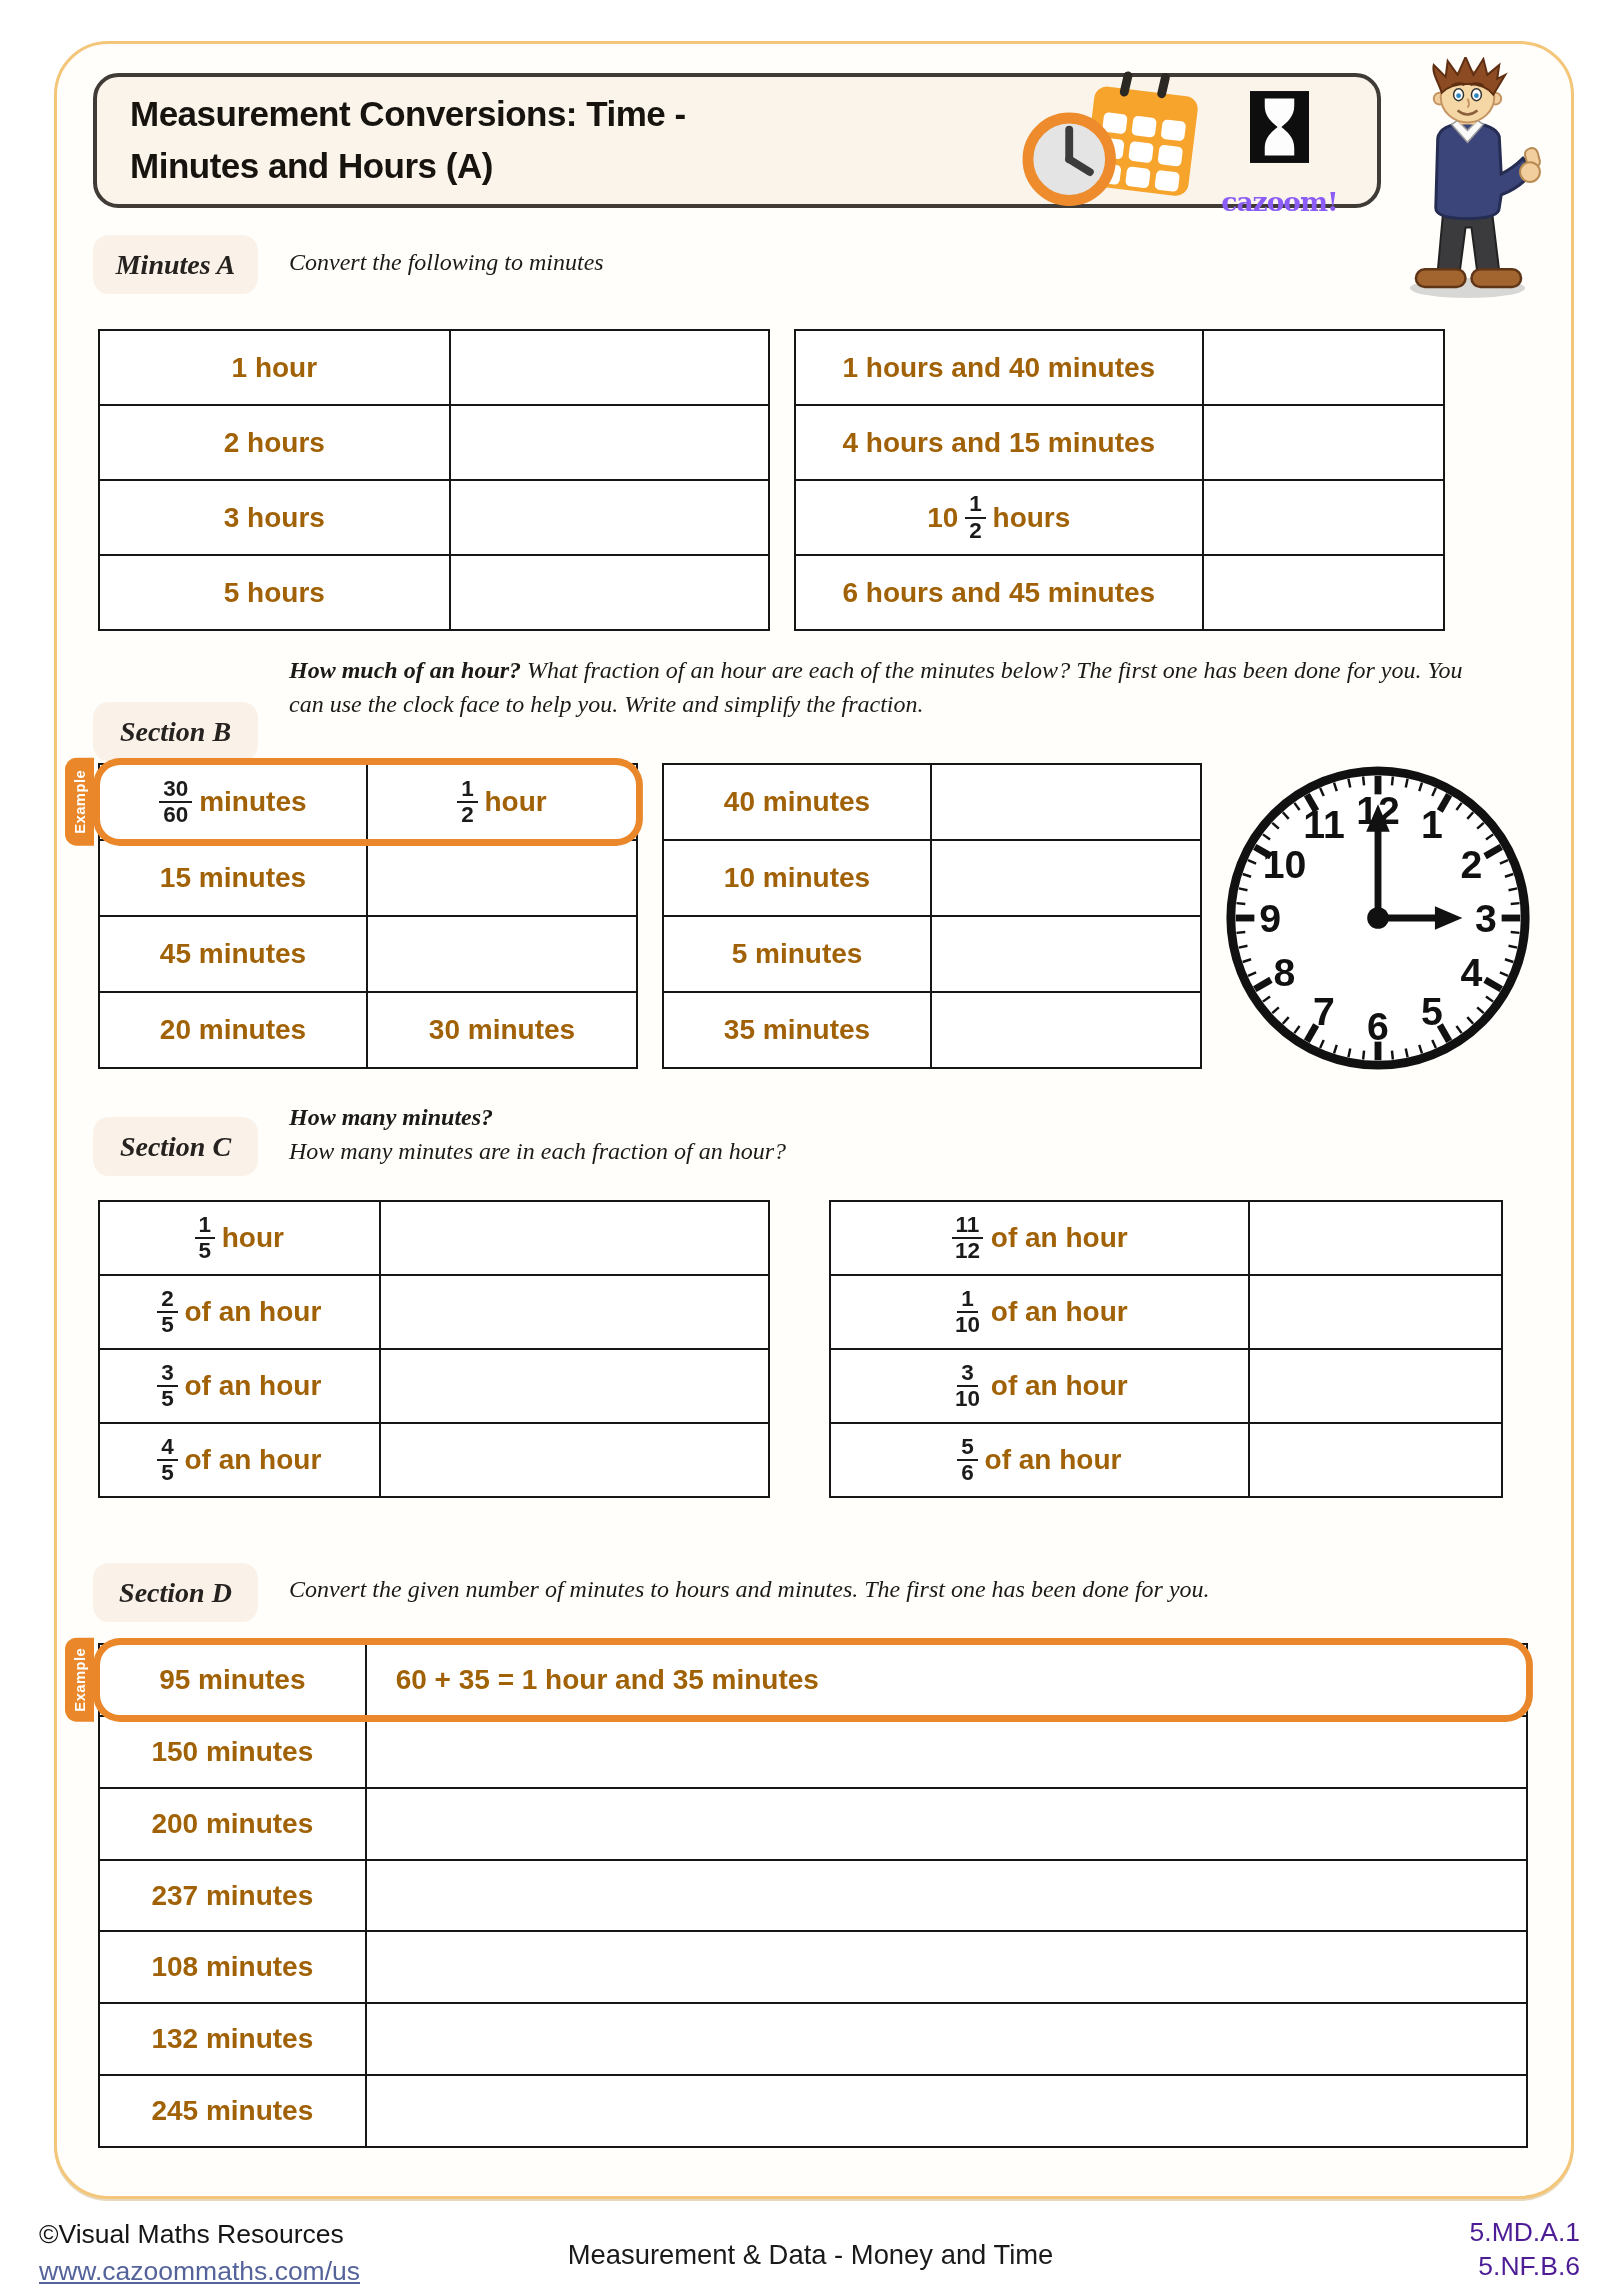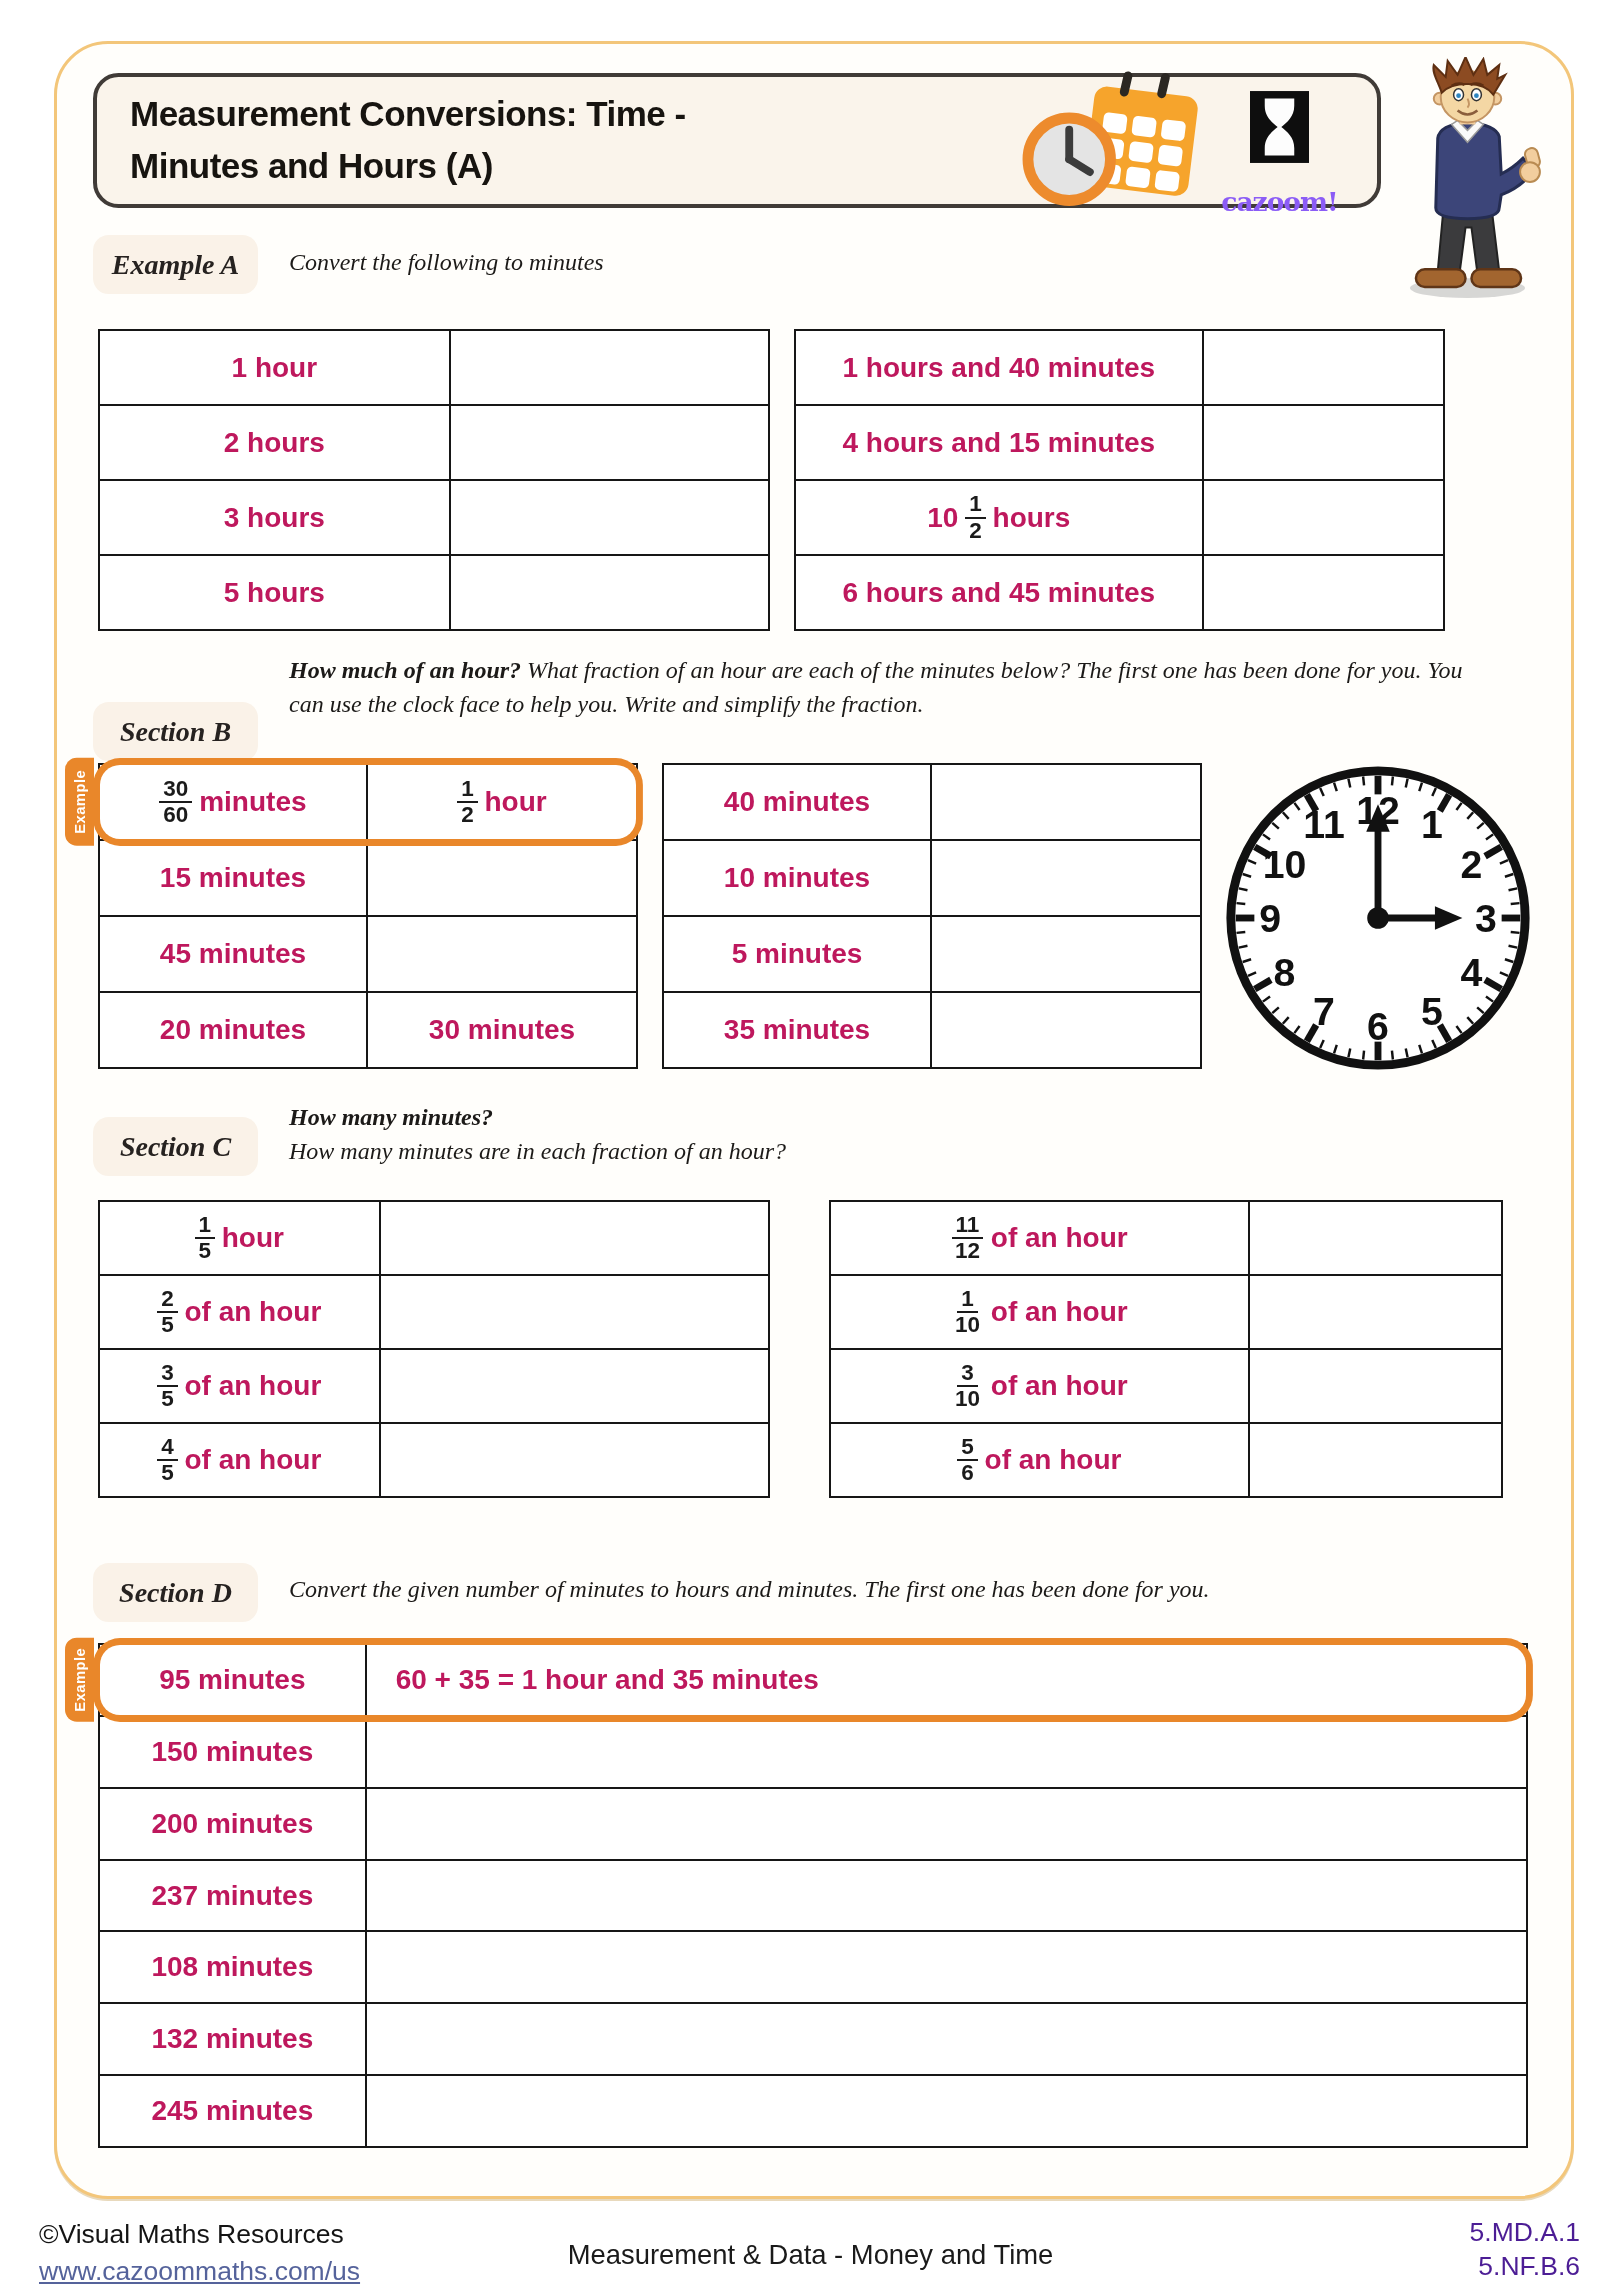--- a/index.html
+++ b/index.html
@@ -25,21 +25,21 @@
   .instr{position:absolute;font-family:"Liberation Serif",serif;font-style:italic;font-size:24px;
        color:#1C1A18;line-height:1.42;}
   .instr .b{font-weight:700;}
   
   .wtable{position:absolute;display:flex;flex-direction:column;border:2.9px solid #161616;background:#fff;}
   .trow{display:flex;flex:1;border-top:2.9px solid #161616;position:relative;background:#fff;}
   .trow:first-child{border-top:none;}
   .cell{display:flex;align-items:center;justify-content:center;gap:6.9px;padding:0 11.8px;box-sizing:border-box;}
   .qcell{border-right:2.9px solid #161616;flex:0 0 auto;}
   .acell{flex:1;}
-  .ct{font-size:28px;font-weight:700;color:#be185d;white-space:nowrap;}
+  .ct{font-size:28px;font-weight:700;color:#a16207;white-space:nowrap;}
   .frac{display:inline-flex;flex-direction:column;align-items:center;font-weight:700;font-size:22.5px;
        line-height:1.08;color:#1B1B1B;}
   .fn{border-bottom:2.9px solid #1B1B1B;padding:0 3.9px;}
   .fd{padding:0 3.9px;}
   .qw-a1 .qcell{width:52.5%;} .qw-a2 .qcell{width:63%;}
   .qw-b  .qcell{width:50%;}
   .qw-c1 .qcell{width:42%;}  .qw-c2 .qcell{width:62.5%;}
   .qw-d  .qcell{width:18.7%;}
   .la .acell{justify-content:flex-start;padding-left:29px;}
   .trow.example{box-shadow:0 0 0 6.9px #E9872A;border-radius:20px;z-index:3;}
@@ -120,21 +120,21 @@
       <ellipse cx="89" cy="38" rx="5" ry="6" fill="#fff" stroke="#333" stroke-width="1.5"></ellipse>
       <circle cx="71" cy="39" r="2.4" fill="#2E86C1"></circle>
       <circle cx="89" cy="39" r="2.4" fill="#2E86C1"></circle>
       <path d="M64 29 q7 -4 13 -1" stroke="#5E2F12" stroke-width="2.5" fill="none"></path>
       <path d="M83 28 q7 -3 13 1" stroke="#5E2F12" stroke-width="2.5" fill="none"></path>
       <path d="M80 42 q3 6 0 9" stroke="#C49563" stroke-width="2" fill="none"></path>
       <path d="M70 54 q10 8 20 0" stroke="#8B5E3C" stroke-width="2.5" fill="none"></path>
     </svg>
   </div>
 
-  <div class="pill" style="top:235px;">Example A</div>
+  <div class="pill" style="top:235px;">Minutes A</div>
   <div class="instr" style="left:289px;top:245px;">Convert the following to minutes</div>
   <div class="wtable qw-a1" style="left:98px;top:329px;width:668px;height:298px;">
       <div class="trow">
         <div class="cell qcell">
           <span class="ct">1 hour</span>
         </div>
         <div class="cell acell"></div>
       </div>
       <div class="trow">
         <div class="cell qcell">

